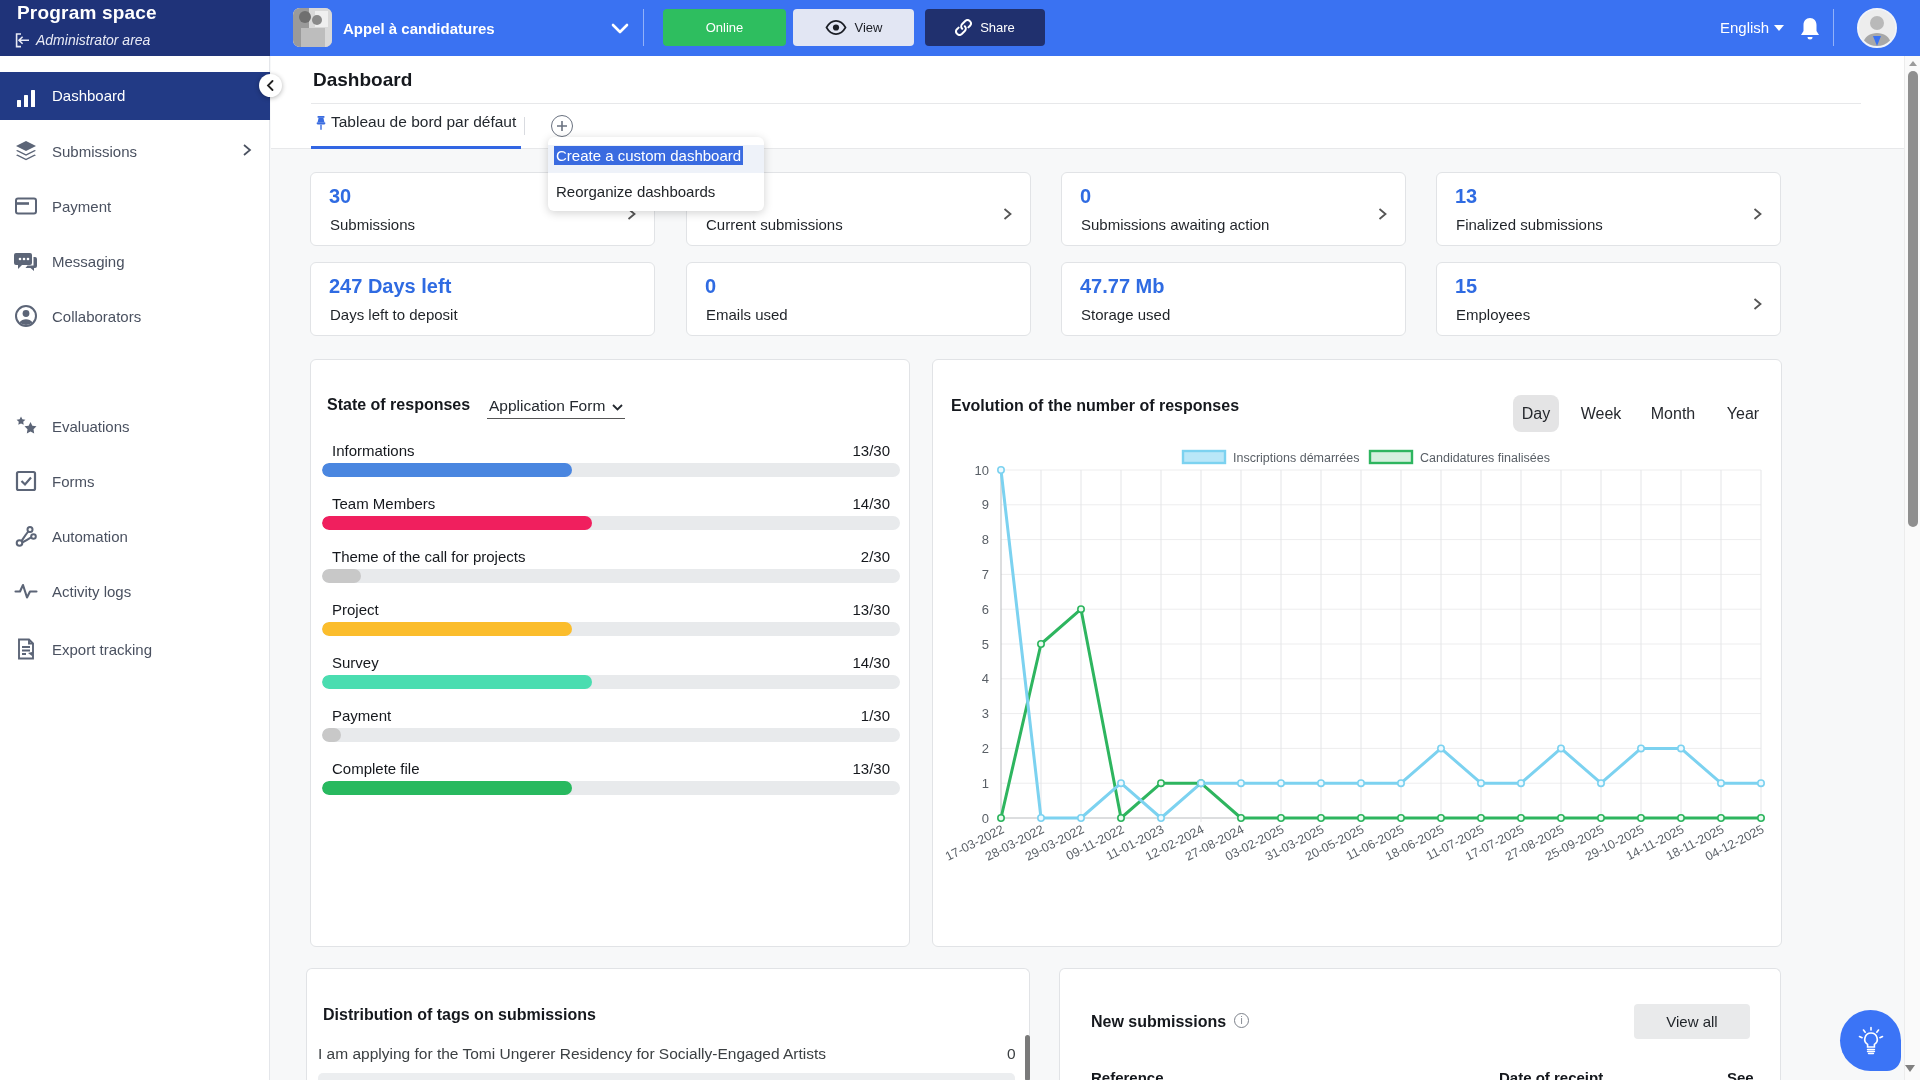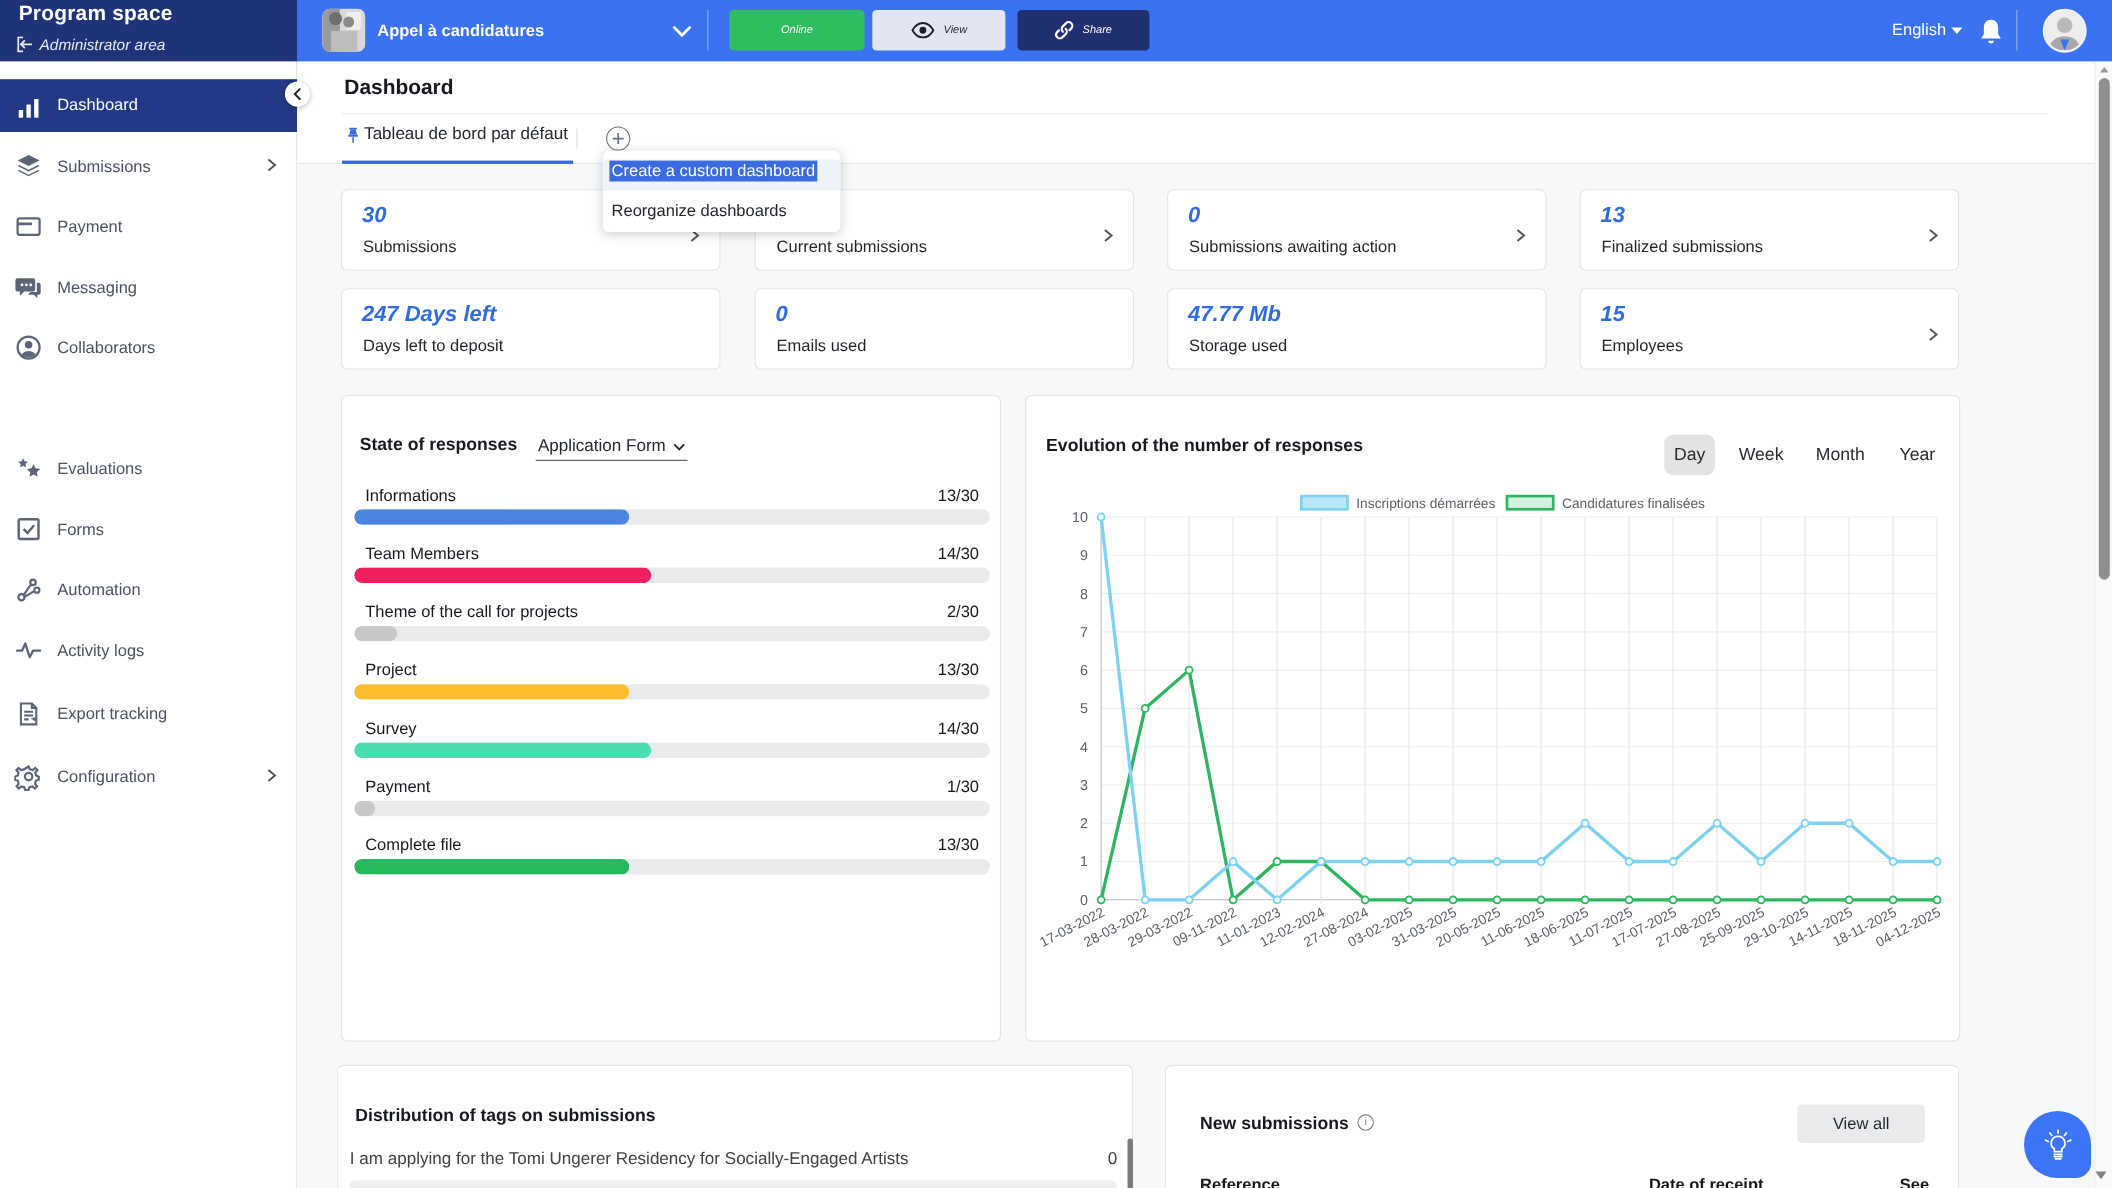--- a/index.html
+++ b/index.html
@@ -8,21 +8,21 @@
 .abs { position:absolute; }
 
 
 #hdr-left { left:0; top:0; width:270px; height:56px; background:#1f3379; color:#fff; }
 #hdr-left .title { position:absolute; left:17px; top:2px; font-size:19px; font-weight:bold; letter-spacing:.2px; }
 #hdr-left .sub { position:absolute; left:36px; top:32px; font-size:14px; color:#e8eaf5;font-style:italic; }
 #topbar { left:270px; top:0; width:1650px; height:56px; background:#3a72f2; color:#fff; }
 .ws-avatar { position:absolute; left:23px; top:8px; width:39px; height:39px; border-radius:7px; background:#cfcfcf; overflow:hidden; }
 #topbar .ws-title { position:absolute; left:73px; top:20px; font-size:15px; font-weight:bold; }
 .tb-sep { position:absolute; top:9px; width:1px; height:37px; background:rgba(255,255,255,.45); }
-.tb-btn { position:absolute; top:9px; height:37px; border-radius:4px; font-size:10px; display:flex; align-items:center; justify-content:center; gap:8px;font-style:italic; }
+.tb-btn { position:absolute; top:9px; height:37px; border-radius:4px; font-size:13px; display:flex; align-items:center; justify-content:center; gap:8px; }
 #btn-online { left:393px; width:123px; background:#2ebe5f; color:#fff; }
 #btn-view { left:523px; width:121px; background:#e2e6f3; color:#1c1f26; }
 #btn-share { left:655px; width:120px; background:#20306e; color:#fff; }
 #topbar .english { position:absolute; left:1450px; top:19px; font-size:15px; }
 #topbar .caret { position:absolute; left:1504px; top:25px; width:0; height:0; border-left:5px solid transparent; border-right:5px solid transparent; border-top:6px solid #fff; }
 .user-avatar { position:absolute; left:1587px; top:8px; width:40px; height:40px; border-radius:50%; background:#e9e9e9; border:2px solid #f0f3fa; overflow:hidden; }
 
 
 #sidebar { left:0; top:56px; width:270px; height:1024px; background:#fff; border-right:1px solid #e4e6ea; }
 .side-item { position:absolute; left:0; width:270px; height:55px; color:#4a5160; font-size:15px; }
@@ -48,21 +48,21 @@
 #plus-btn { left:551px; top:115px; width:22px; height:22px; border-radius:50%; border:1.6px solid #6a7280; color:#6a7280; display:flex; align-items:center; justify-content:center; }
 
 
 #dropdown { left:548px; top:137px; width:216px; height:74px; background:#fff; border-radius:6px; box-shadow:0 2px 10px rgba(0,0,0,.18); z-index:40; }
 #dropdown .it1 { position:absolute; left:6px; top:9px; font-size:15px; color:#fff; background:#3a6be0; padding:1px 2px; }
 #dropdown .it2 { position:absolute; left:8px; top:46px; font-size:15px; color:#212529; }
 
 
 .card { position:absolute; background:#fff; border:1px solid #e1e3e6; border-radius:6px; }
 .stat { width:345px; height:74px; }
-.stat .num { position:absolute; left:18px; top:12px; font-size:20px; font-weight:bold; color:#2f6be2;font-style:italic; }
+.stat .num { position:absolute; left:18px; top:12px; font-size:20px; font-weight:bold; color:#2f6be2; }
 .stat .lbl { position:absolute; left:19px; top:43px; font-size:15px; color:#1f2328; }
 .stat .chev { position:absolute; right:16px; top:34px; }
 
 
 #panel-state { left:310px; top:359px; width:600px; height:588px; }
 #panel-chart { left:932px; top:359px; width:850px; height:588px; }
 #panel-tags  { left:306px; top:968px; width:724px; height:112px; border-bottom:none; border-radius:6px 6px 0 0; }
 #panel-new   { left:1059px; top:968px; width:722px; height:112px; border-bottom:none; border-radius:6px 6px 0 0; }
 
 #panel-state h3 { position:absolute; left:16px; top:36px; font-size:16px; color:#15181d; }
@@ -250,32 +250,20 @@
   <div class="side-item" style="top:566px">
     <svg class="ico" viewBox="0 0 26 26">
         <g fill="none" stroke="#5c6577" stroke-width="1.9">
           <path d="M6 3.5 h10 l4 4 v15 h-14 z"></path>
           <path d="M16 3.5 v4 h4"></path>
           <path d="M9 11 h8 M9 14.5 h8 M9 18 h4"></path>
         </g>
         <path d="M15 17 l6 -1.5 -2 4.5 z" fill="#5c6577"></path>
       </svg>
     <div class="lbl">Export tracking</div>
-  </div>
-  <div class="side-item" style="top:623px">
-    <svg class="ico" viewBox="0 0 26 26">
-        <g fill="none" stroke="#5c6577" stroke-width="2">
-          <circle cx="13" cy="13" r="3.4"></circle>
-          <path d="M13 3.8 l1.1 2.6 2.8 .6 2.1 -1.9 2 2 -1.9 2.1 .6 2.8 2.6 1.1 -.1 2.8 -2.6 .9 -.7 2.8 1.8 2.2 -2 2 -2.2 -1.8 -2.7 .7 -1 2.6 -2.8 0 -1 -2.6 -2.7 -.7 -2.2 1.8 -2 -2 1.8 -2.2 -.7 -2.8 -2.6 -.9 0 -2.8 2.6 -1.1 .6 -2.8 -1.9 -2.1 2 -2 2.1 1.9 2.8 -.6 z"></path>
-        </g>
-      </svg>
-    <div class="lbl">Configuration</div>
-    <svg class="chev chev-svg" viewBox="0 0 14 14">
-        <path d="M4 2 L10 7 L4 12" fill="none" stroke="#4a5160" stroke-width="1.7"></path>
-      </svg>
   </div>
 </div>
 
 <div id="collapse" class="abs">
     <svg width="11" height="11" viewBox="0 0 11 11">
       <path d="M7.5 1 L3 5.5 L7.5 10" fill="none" stroke="#222" stroke-width="1.8" stroke-linecap="round"></path>
     </svg>
   </div>
 
 <div id="content-head" class="abs"></div>

